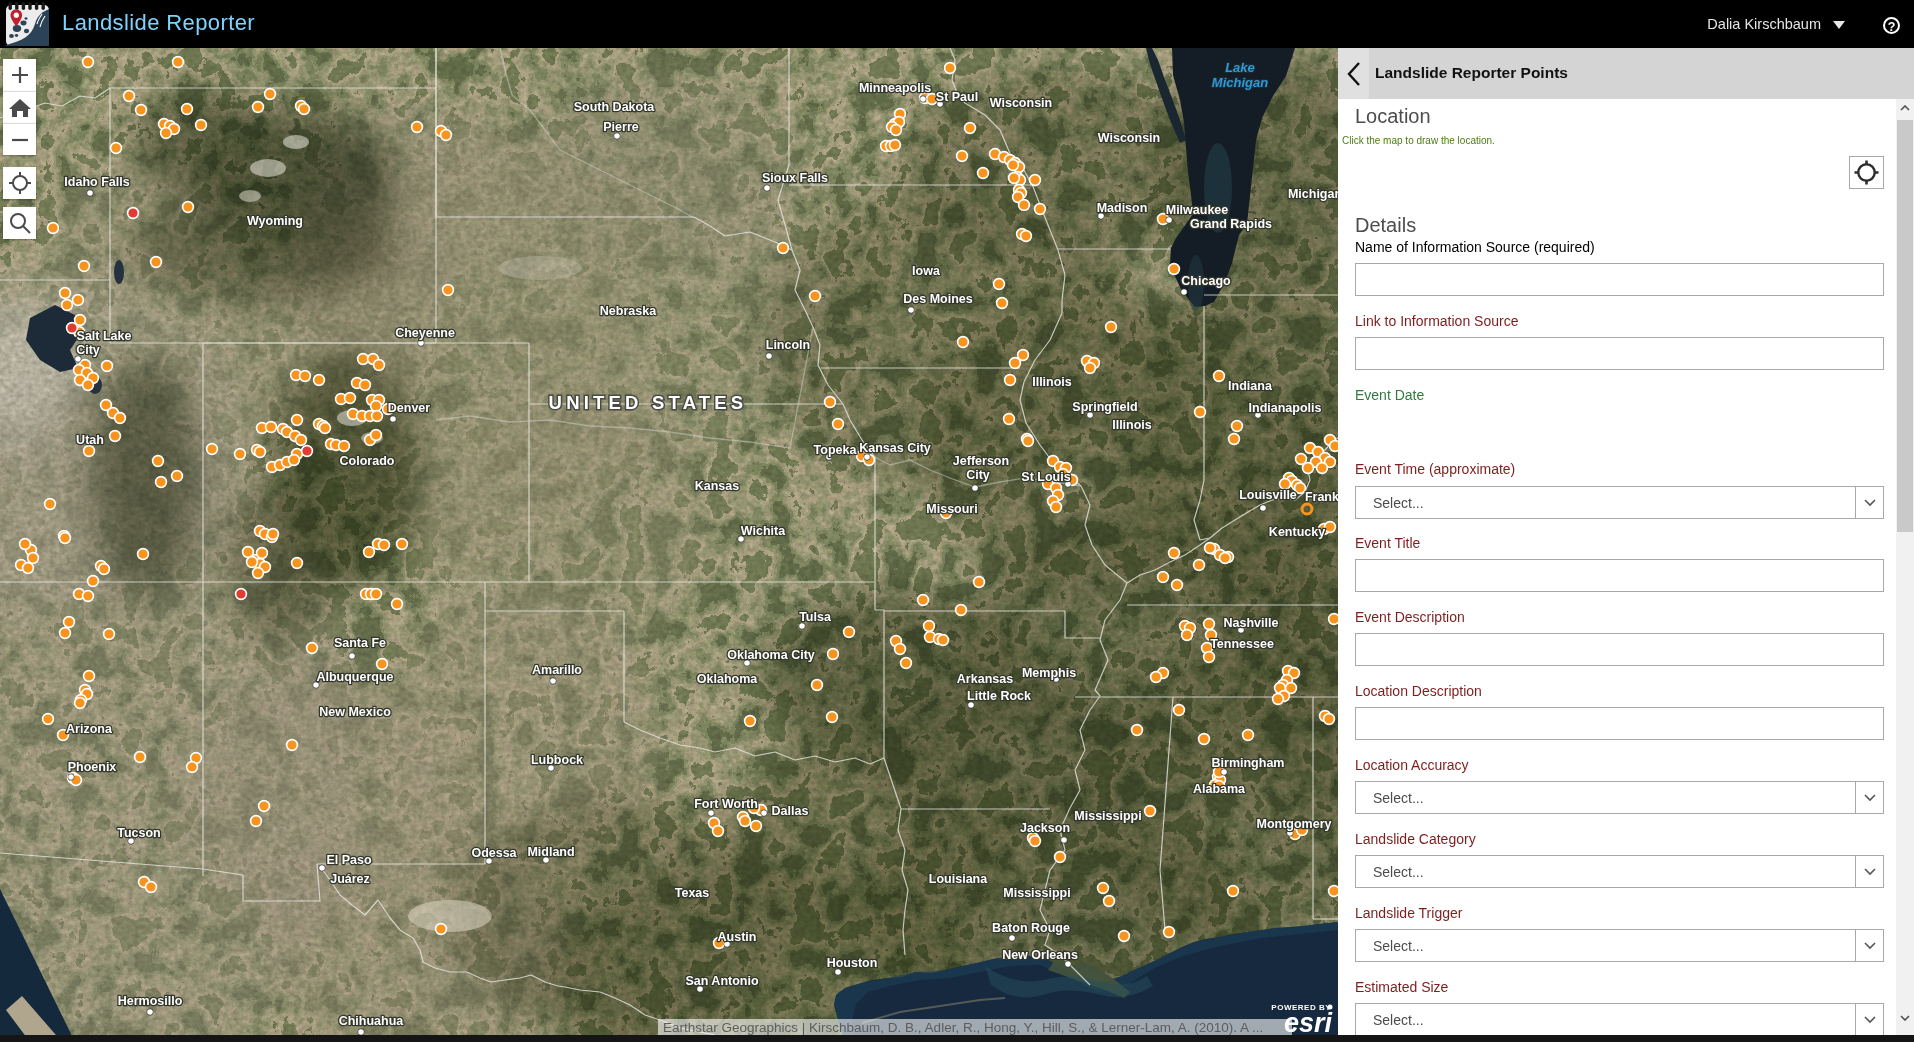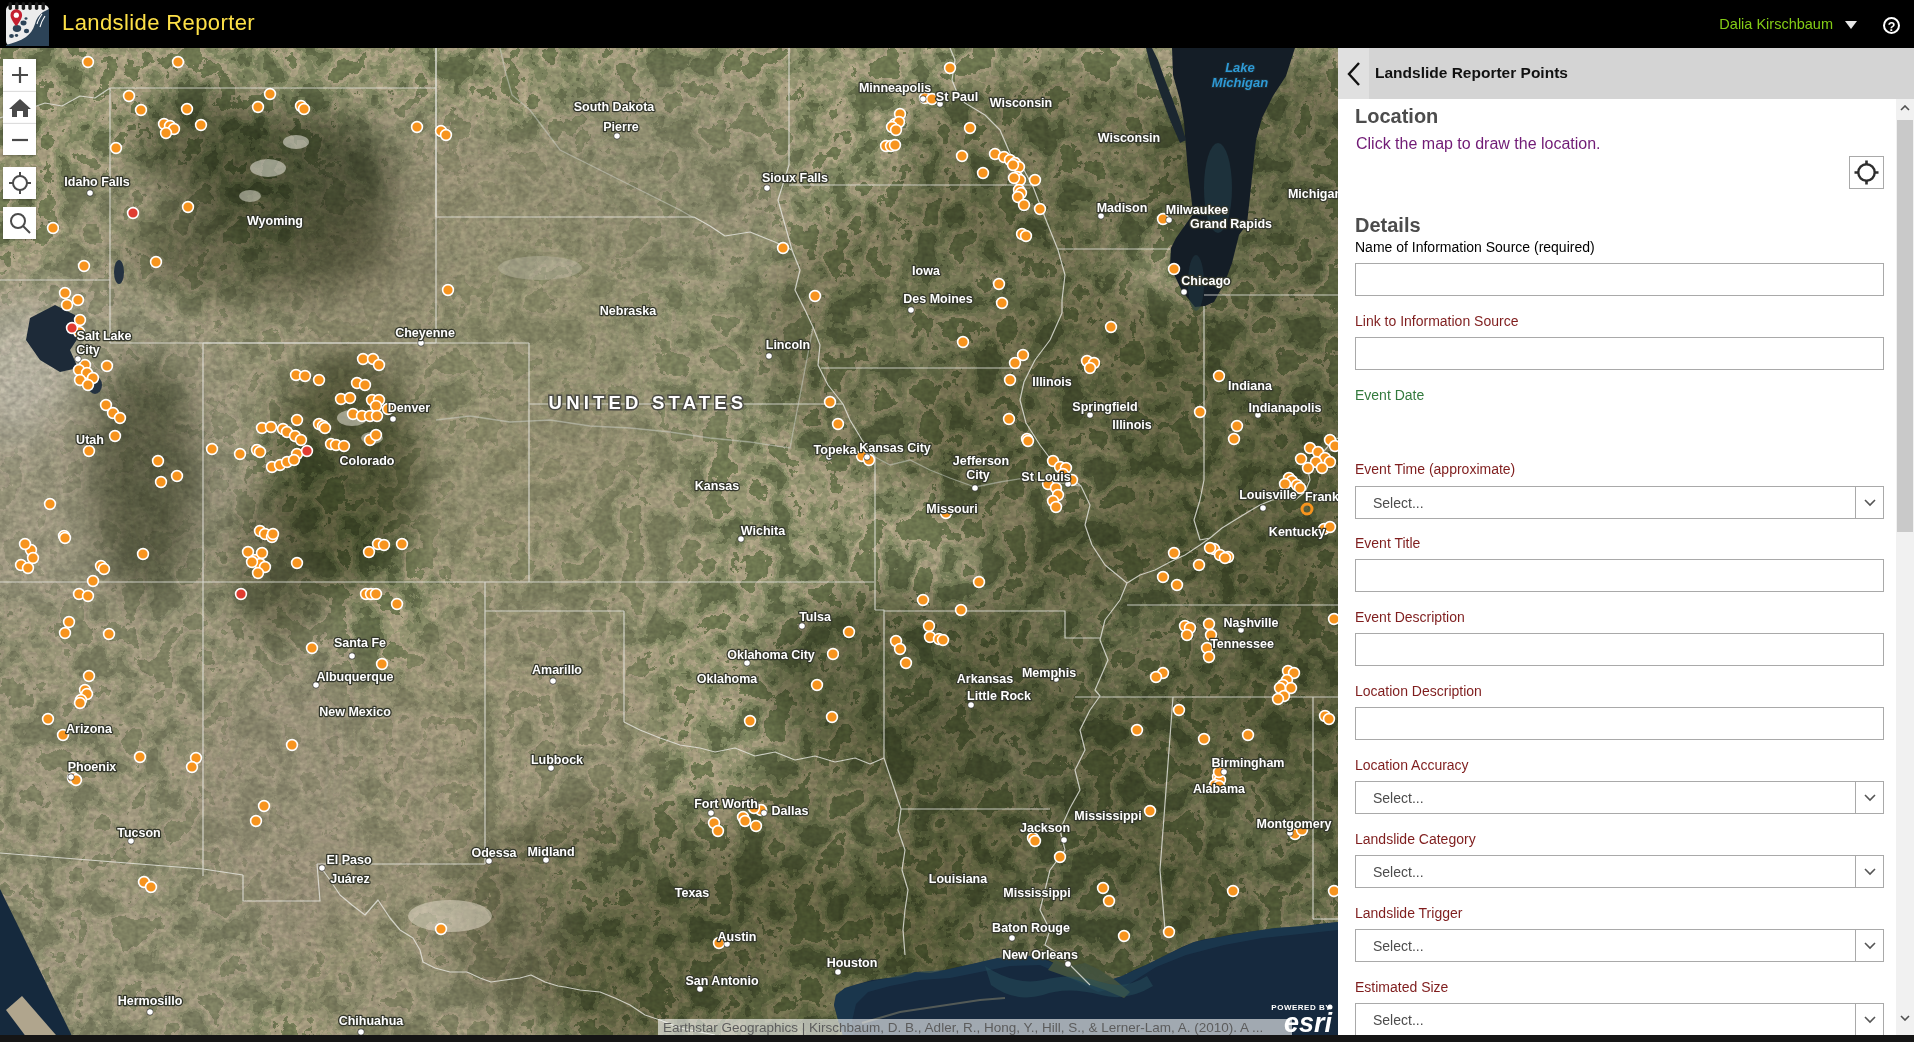--- a/index.html
+++ b/index.html
@@ -1,29 +1,29 @@
 <!DOCTYPE html>
 <html><head><meta charset="utf-8"><style>
 * {margin:0;padding:0;box-sizing:border-box}
 body {width:1914px;height:1042px;overflow:hidden;position:relative;font-family:"Liberation Sans",sans-serif;background:#fff}
 #top {position:absolute;left:0;top:0;width:1914px;height:48px;background:#000}
 #logo {position:absolute;left:5px;top:1px}
-#apptitle {position:absolute;left:62px;top:10px;font-size:22px;color:#fde047;letter-spacing:0.4px}
-#user {position:absolute;right:57px;top:16px;font-size:14.5px;color:#84cc16}
+#apptitle {position:absolute;left:62px;top:10px;font-size:22px;color:#7dd3fc;letter-spacing:0.4px}
+#user {position:absolute;right:69px;top:16px;font-size:14.5px;color:#e5e5e5}
 #user:after {content:"";display:inline-block;margin-left:12px;border-left:6px solid transparent;border-right:6px solid transparent;border-top:8px solid #e6e6e6;vertical-align:middle}
 #help {position:absolute;right:14px;top:17px;width:17px;height:17px;border:2px solid #fff;border-radius:50%;color:#fff;font-size:12.5px;font-weight:bold;text-align:center;line-height:17px}
 #mapwrap {position:absolute;left:0;top:48px;width:1338px;height:994px;overflow:hidden;background:#8a8a6e}
 .mbtn {position:absolute;left:3px;width:33px;height:32px;background:#fff;box-shadow:0 1px 2px rgba(0,0,0,.3);display:flex;align-items:center;justify-content:center;z-index:5}
 #panel {position:absolute;left:1338px;top:48px;width:576px;height:783px;background:#fff}
 #phead {position:absolute;left:0;top:0;width:576px;height:51px;background:#d4d4d4}
 #pback {position:absolute;left:0;top:0;width:31px;height:51px;background:#e0e0e0;display:flex;align-items:center;justify-content:center}
 #ptitle {position:absolute;left:37px;top:16px;font-size:15.5px;font-weight:bold;color:#111}
 #pbody {position:absolute;left:0;top:0;width:558px;height:987px}
-.h1 {position:absolute;left:17px;font-size:20px;font-weight:bold;color:#4c4c4c}
-.txt {position:absolute;left:18px;font-size:16px;color:#701a75}
+.h1 {position:absolute;left:17px;font-size:20px;font-weight:normal;color:#4c4c4c}
+.txt {position:absolute;left:4px;font-size:10px;color:#4d7c0f}
 .lbl {position:absolute;left:17px;font-size:14px;color:#7f1d1d}
 .red {color:#000000}
 .grn {color:#337a3d}
 .inp {position:absolute;left:17px;width:529px;height:33px;border:1px solid #a9a9a9;background:#fff}
 #searchbox {position:absolute;left:17px;top:108px;width:477px;height:33px;border:1px solid #a9a9a9}
 #ph {position:absolute;left:13px;top:8px;font-size:15px;color:#9b9b9b}
 #clearx {position:absolute;right:44px;top:6px}
 #mag {position:absolute;right:7px;top:5px}
 #searchbox:after {content:"";position:absolute;right:36px;top:0;height:33px;border-left:1px solid #ccc}
 #locbtn {position:absolute;left:511px;top:108px;width:35px;height:33px;border:1px solid #a9a9a9;display:flex;align-items:center;justify-content:center}

